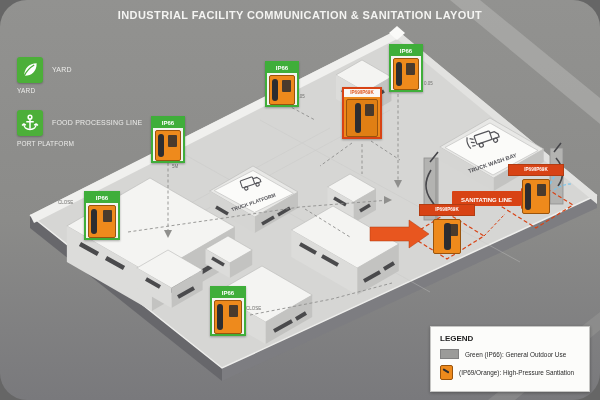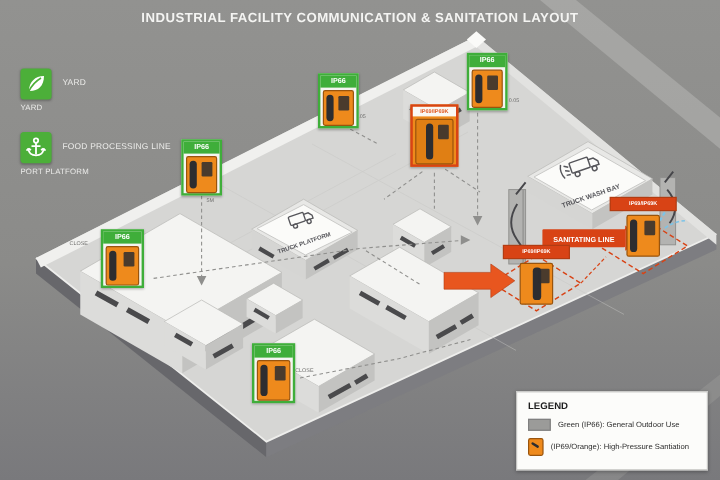--- a/index.html
+++ b/index.html
@@ -1,18 +1,18 @@
 <!DOCTYPE html>
 <html><head>
 <meta charset="utf-8">
 <style>
   html,body{margin:0;padding:0;background:#666;}
   .stage{position:relative;width:600px;height:400px;overflow:hidden;
          background:linear-gradient(180deg,#929290 0%,#8b8b89 55%,#79797c 100%);
-         font-family:"Liberation Sans",sans-serif;}
+         font-family:"Liberation Sans",sans-serif;border-radius:27px;}
   .title{position:absolute;top:9px;left:0;width:100%;text-align:center;z-index:4;
          font-size:11px;font-weight:bold;color:#f4f4f2;letter-spacing:.4px;}
   svg.scene{position:absolute;left:0;top:0;z-index:1;}
 
   
   .side-legend{position:absolute;left:17px;top:55px;z-index:3;width:170px;}
   .sl-item{position:absolute;left:0;}
   .sl-icon{width:26px;height:26px;background:#4caf39;border-radius:3px;
            display:flex;align-items:center;justify-content:center;box-shadow:0 1px 2px rgba(0,0,0,.25);}
   .sl-icon svg{width:20px;height:20px;}

